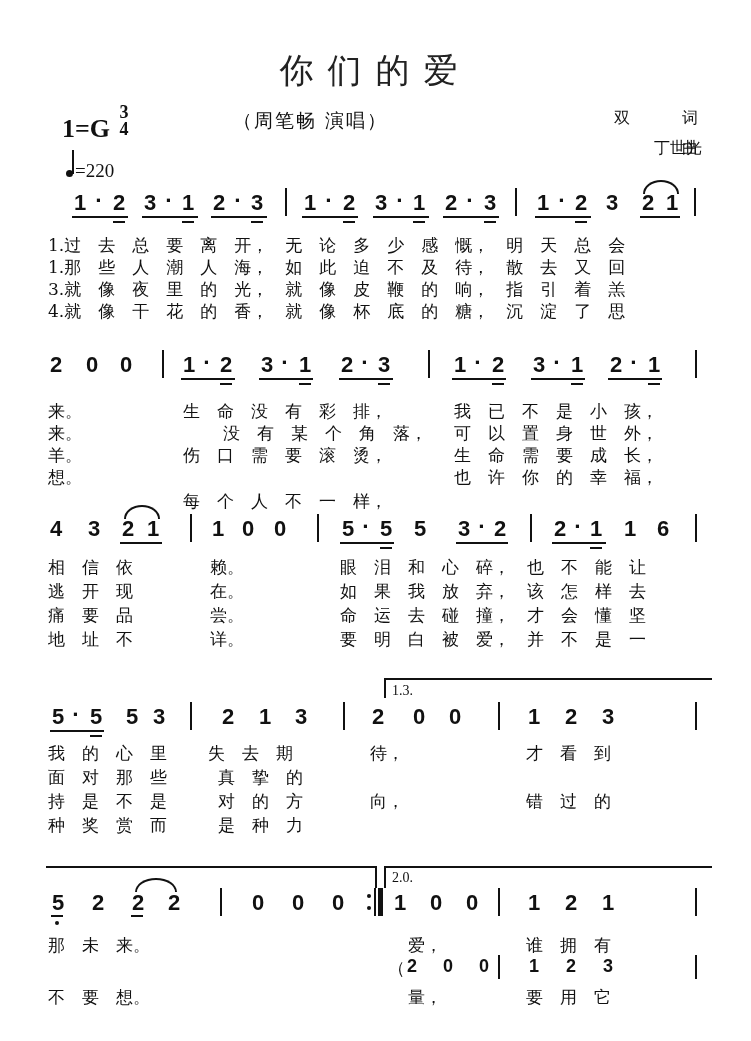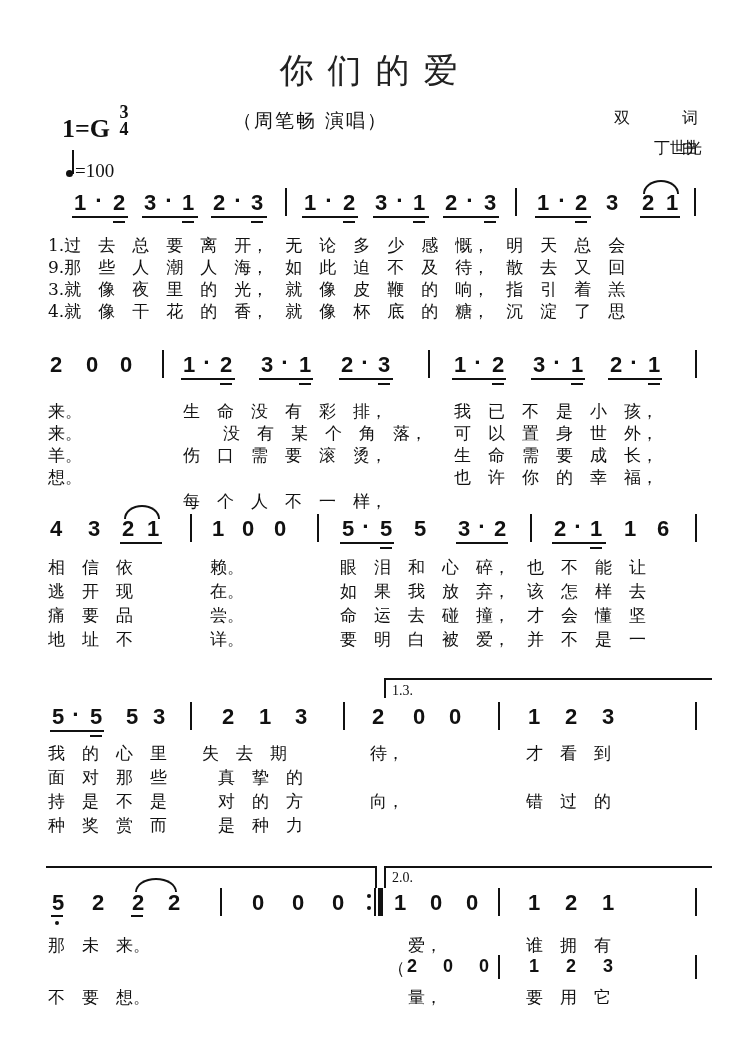--- a/index.html
+++ b/index.html
@@ -36,21 +36,21 @@
 <div class="abs timesig">
   <div>3</div>
   <div>4</div>
 </div>
 <div class="abs performer">（周笔畅  演唱）</div>
 <div class="abs credit" style="left:614px;top:108px;">双</div>
 <div class="abs credit" style="left:682px;top:108px;">词</div>
 <div class="abs credit" style="left:614px;top:138px;margin-left:40px;">丁世光</div>
 <div class="abs credit" style="left:682px;top:138px;">曲</div>
 <div class="abs tempo">
-  <span class="note-stem"></span><span>=100</span>
+  <span class="note-stem"></span><span>=220</span>
 </div>
 
 <div class="abs staff" style="top:0;height:0;">
 
   <div class="n" style="left:32px;top:190px;">1</div>
   <div class="dot" style="left:55px;top:190px;">·</div>
   <div class="n" style="left:71px;top:190px;">2</div>
   <div class="n" style="left:102px;top:190px;">3</div>
   <div class="dot" style="left:125px;top:190px;">·</div>
   <div class="n" style="left:140px;top:190px;">1</div>
@@ -88,21 +88,21 @@
   <div class="n" style="left:564px;top:190px;">3</div>
   <div class="n" style="left:600px;top:190px;">2</div>
   <div class="n" style="left:624px;top:190px;">1</div>
   <div class="ul" style="left:495px;top:216px;width:56px;"></div>
     <div class="ul2" style="left:535px;top:221px;"></div>
   <div class="ul" style="left:600px;top:216px;width:40px;"></div>
   <div class="slur" style="left:603px;top:180px;width:32px;"></div>
   <div class="bar" style="left:654px;top:188px;height:28px;"></div>
 
   <div class="lyr" style="left:8px;top:234px;">1.过　去　总　要　离　开，　无　论　多　少　感　慨，　明　天　总　会</div>
-  <div class="lyr" style="left:8px;top:256px;">9.那　些　人　潮　人　海，　如　此　迫　不　及　待，　散　去　又　回</div>
+  <div class="lyr" style="left:8px;top:256px;">1.那　些　人　潮　人　海，　如　此　迫　不　及　待，　散　去　又　回</div>
   <div class="lyr" style="left:8px;top:278px;">3.就　像　夜　里　的　光，　就　像　皮　鞭　的　响，　指　引　着　羔</div>
   <div class="lyr" style="left:8px;top:300px;">4.就　像　干　花　的　香，　就　像　杯　底　的　糖，　沉　淀　了　思</div>
 </div>
 
 <div class="abs staff" style="top:0;height:0;">
   <div class="n" style="left:8px;top:352px;">2</div>
   <div class="n" style="left:44px;top:352px;">0</div>
   <div class="n" style="left:78px;top:352px;">0</div>
   <div class="bar" style="left:122px;top:350px;height:28px;"></div>
 
@@ -219,21 +219,21 @@
   <div class="n" style="left:330px;top:704px;">2</div>
   <div class="n" style="left:371px;top:704px;">0</div>
   <div class="n" style="left:407px;top:704px;">0</div>
   <div class="bar" style="left:458px;top:702px;height:28px;"></div>
   <div class="n" style="left:486px;top:704px;">1</div>
   <div class="n" style="left:523px;top:704px;">2</div>
   <div class="n" style="left:560px;top:704px;">3</div>
   <div class="bar" style="left:655px;top:702px;height:28px;"></div>
 
   <div class="lyr" style="left:8px;top:742px;">我　的　心　里</div>
-  <div class="lyr" style="left:162px;top:742px;text-align:center;">失　去　期</div>
+  <div class="lyr" style="left:168px;top:742px;text-align:center;">失　去　期</div>
   <div class="lyr" style="left:330px;top:742px;">待，</div>
   <div class="lyr" style="left:486px;top:742px;">才　看　到</div>
   <div class="lyr" style="left:8px;top:766px;">面　对　那　些</div>
   <div class="lyr" style="left:178px;top:766px;">真　挚　的</div>
   <div class="lyr" style="left:8px;top:790px;">持　是　不　是</div>
   <div class="lyr" style="left:178px;top:790px;">对　的　方</div>
   <div class="lyr" style="left:330px;top:790px;">向，</div>
   <div class="lyr" style="left:486px;top:790px;">错　过　的</div>
   <div class="lyr" style="left:8px;top:814px;">种　奖　赏　而</div>
   <div class="lyr" style="left:178px;top:814px;">是　种　力</div>

